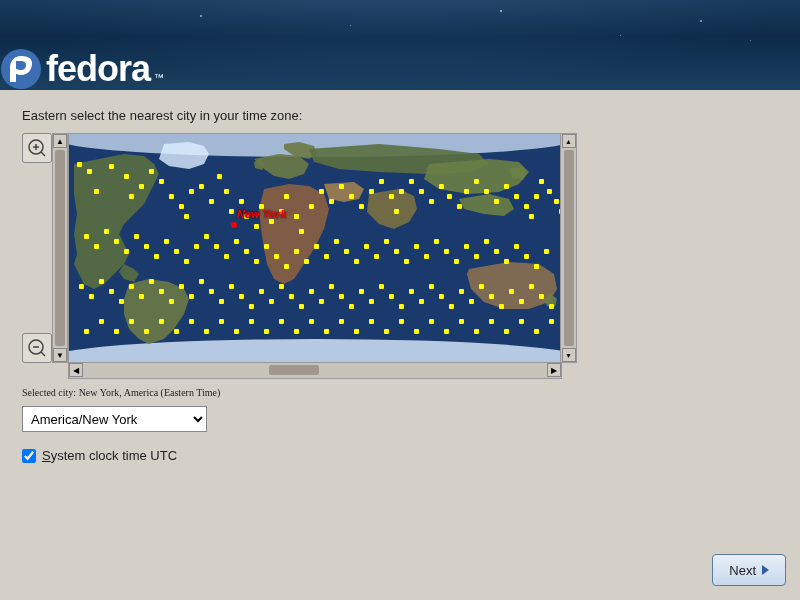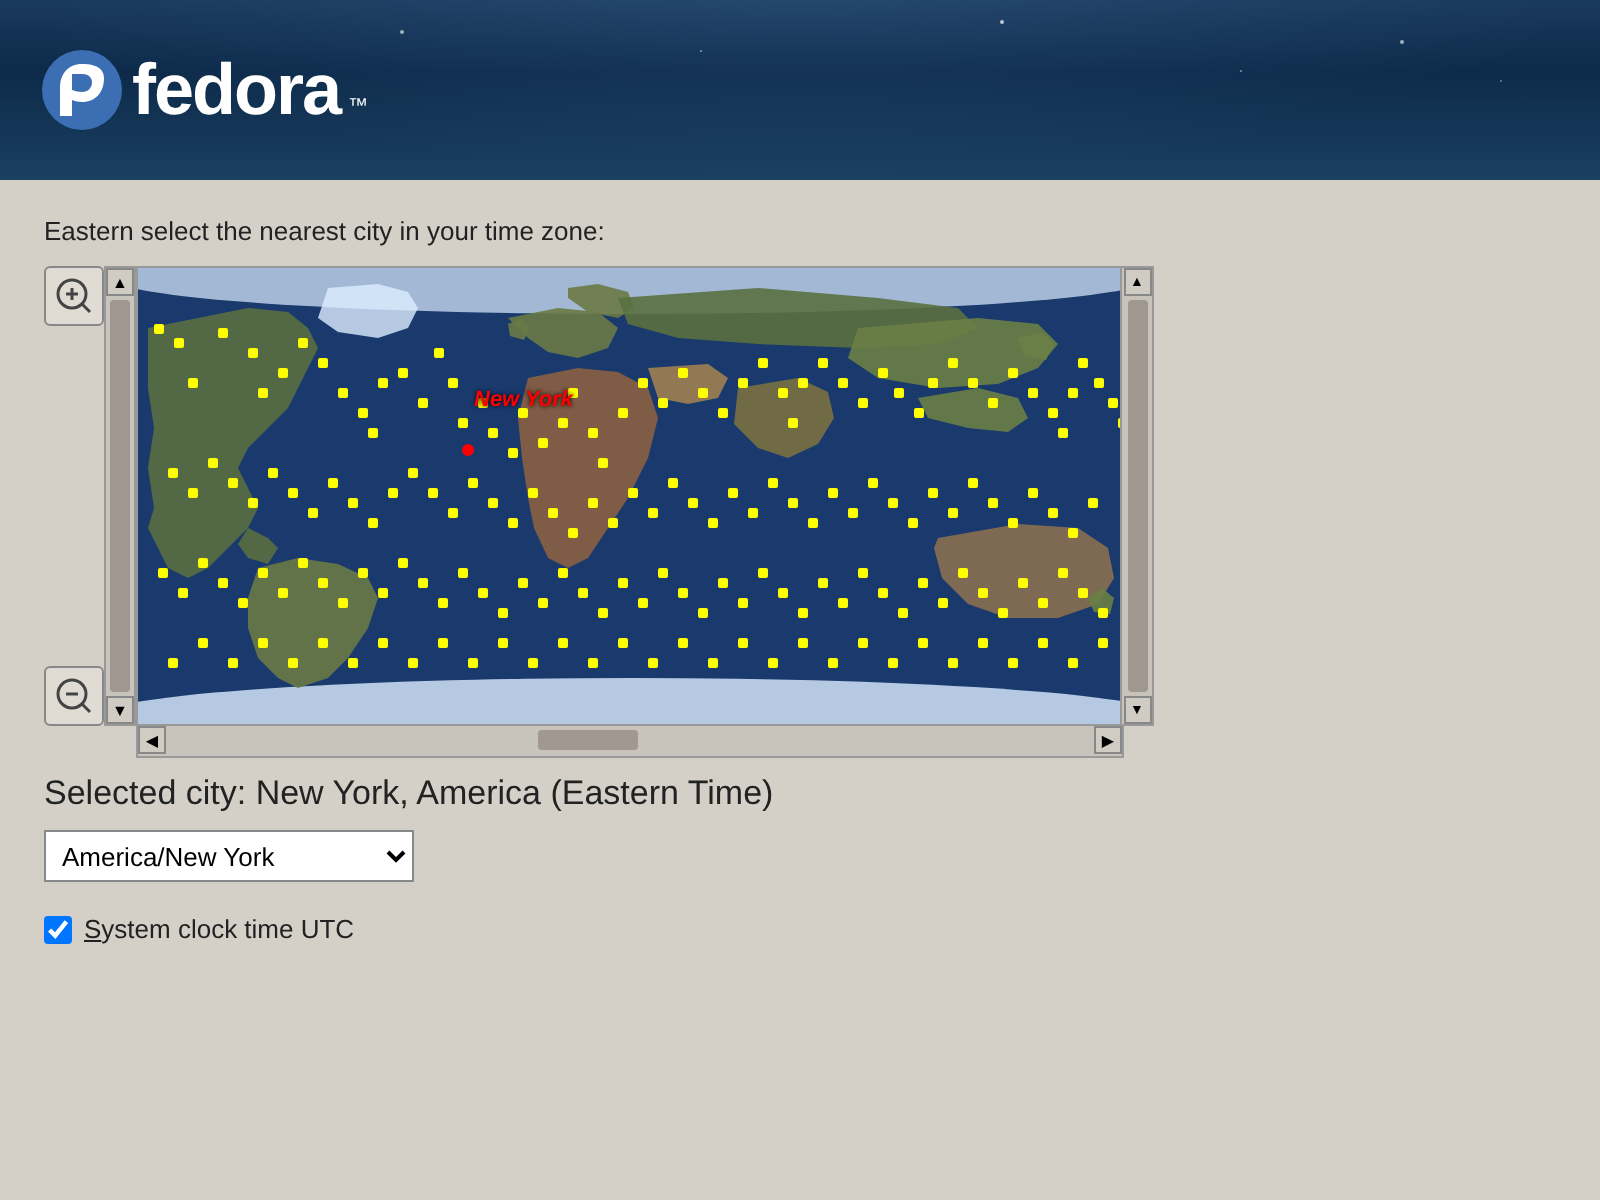--- a/index.html
+++ b/index.html
@@ -11,22 +11,21 @@
       font-family: sans-serif;
       background: #d4d0c8;
     }
 
     
     #header {
       width: 800px;
       height: 90px;
       background: linear-gradient(180deg, #1a3a5c 0%, #0d2a4a 40%, #1a4060 100%);
       display: flex;
-      align-items: center;
-      padding-left: 20px;
+      align-items: flex-end;
       position: relative;
       overflow: hidden;
     }
 
     #header::before {
       content: '';
       position: absolute;
       top: 0; left: 0; right: 0; bottom: 0;
       background: radial-gradient(ellipse at 50% -20%, rgba(100,160,220,0.15) 0%, transparent 70%);
     }
@@ -118,24 +117,25 @@
 
     .zoom-in { top: -2px; }
 
     .zoom-icon {
       width: 20px;
       height: 20px;
     }
 
     
     .selected-city-text {
-      font-size: 17px;
+      font-size: 10px;
       color: #222;
       margin-top: 8px;
       margin-bottom: 8px;
+      font-family: Liberation Serif, serif;
     }
 
     .timezone-select {
       width: 185px;
       height: 26px;
       font-size: 13px;
       background: white;
       border: 1px solid #888;
       padding: 2px 4px;
       cursor: pointer;
@@ -484,21 +484,21 @@
             <div style="position: absolute; width: 5px; height: 5px; background: rgb(255, 255, 0); border-radius: 1px; left: 405px; top: 195px;"></div>
             <div style="position: absolute; width: 5px; height: 5px; background: rgb(255, 255, 0); border-radius: 1px; left: 420px; top: 185px;"></div>
             <div style="position: absolute; width: 5px; height: 5px; background: rgb(255, 255, 0); border-radius: 1px; left: 435px; top: 195px;"></div>
             <div style="position: absolute; width: 5px; height: 5px; background: rgb(255, 255, 0); border-radius: 1px; left: 450px; top: 185px;"></div>
             <div style="position: absolute; width: 5px; height: 5px; background: rgb(255, 255, 0); border-radius: 1px; left: 465px; top: 195px;"></div>
             <div style="position: absolute; width: 5px; height: 5px; background: rgb(255, 255, 0); border-radius: 1px; left: 480px; top: 185px;"></div>
           </div>
 
         <div class="selected-city-dot" id="selected-dot" style="left: 162px; top: 88px;"></div>
 
-        <div class="selected-city-label" id="city-label" style="left: 168px; top: 60px;">New York</div>
+        <div class="selected-city-label" id="city-label" style="left: 168px; top: 74px;">New York</div>
 
       </div>
 
       <div style="width:16px;height:230px;background:#c8c4bc;border:1px solid #999;border-left:none;display:flex;flex-direction:column;align-items:center;flex-shrink:0;">
         <div style="width:14px;height:14px;background:#d0ccc4;border:1px solid #888;display:flex;align-items:center;justify-content:center;cursor:pointer;flex-shrink:0;font-size:7px;">▲</div>
         <div style="flex:1;width:10px;margin:2px 3px;background:#a09890;border-radius:2px;"></div>
         <div style="width:14px;height:14px;background:#d0ccc4;border:1px solid #888;display:flex;align-items:center;justify-content:center;cursor:pointer;flex-shrink:0;font-size:7px;">▼</div>
       </div>
     </div>
 
@@ -530,15 +530,19 @@
   
   <div class="utc-checkbox-row">
     <input type="checkbox" class="utc-checkbox" id="utcCheck" checked="" style="">
     <label for="utcCheck" class="utc-label">
       <u>S</u><span>ystem clock time UTC</span>
     </label>
   </div>
 
   
   <div class="btn-row">
+    <button class="nav-btn">
+      <span>Next</span>
+      <span class="btn-arrow-right"></span>
+    </button>
   </div>
 
 </div>
 
 </body></html>

